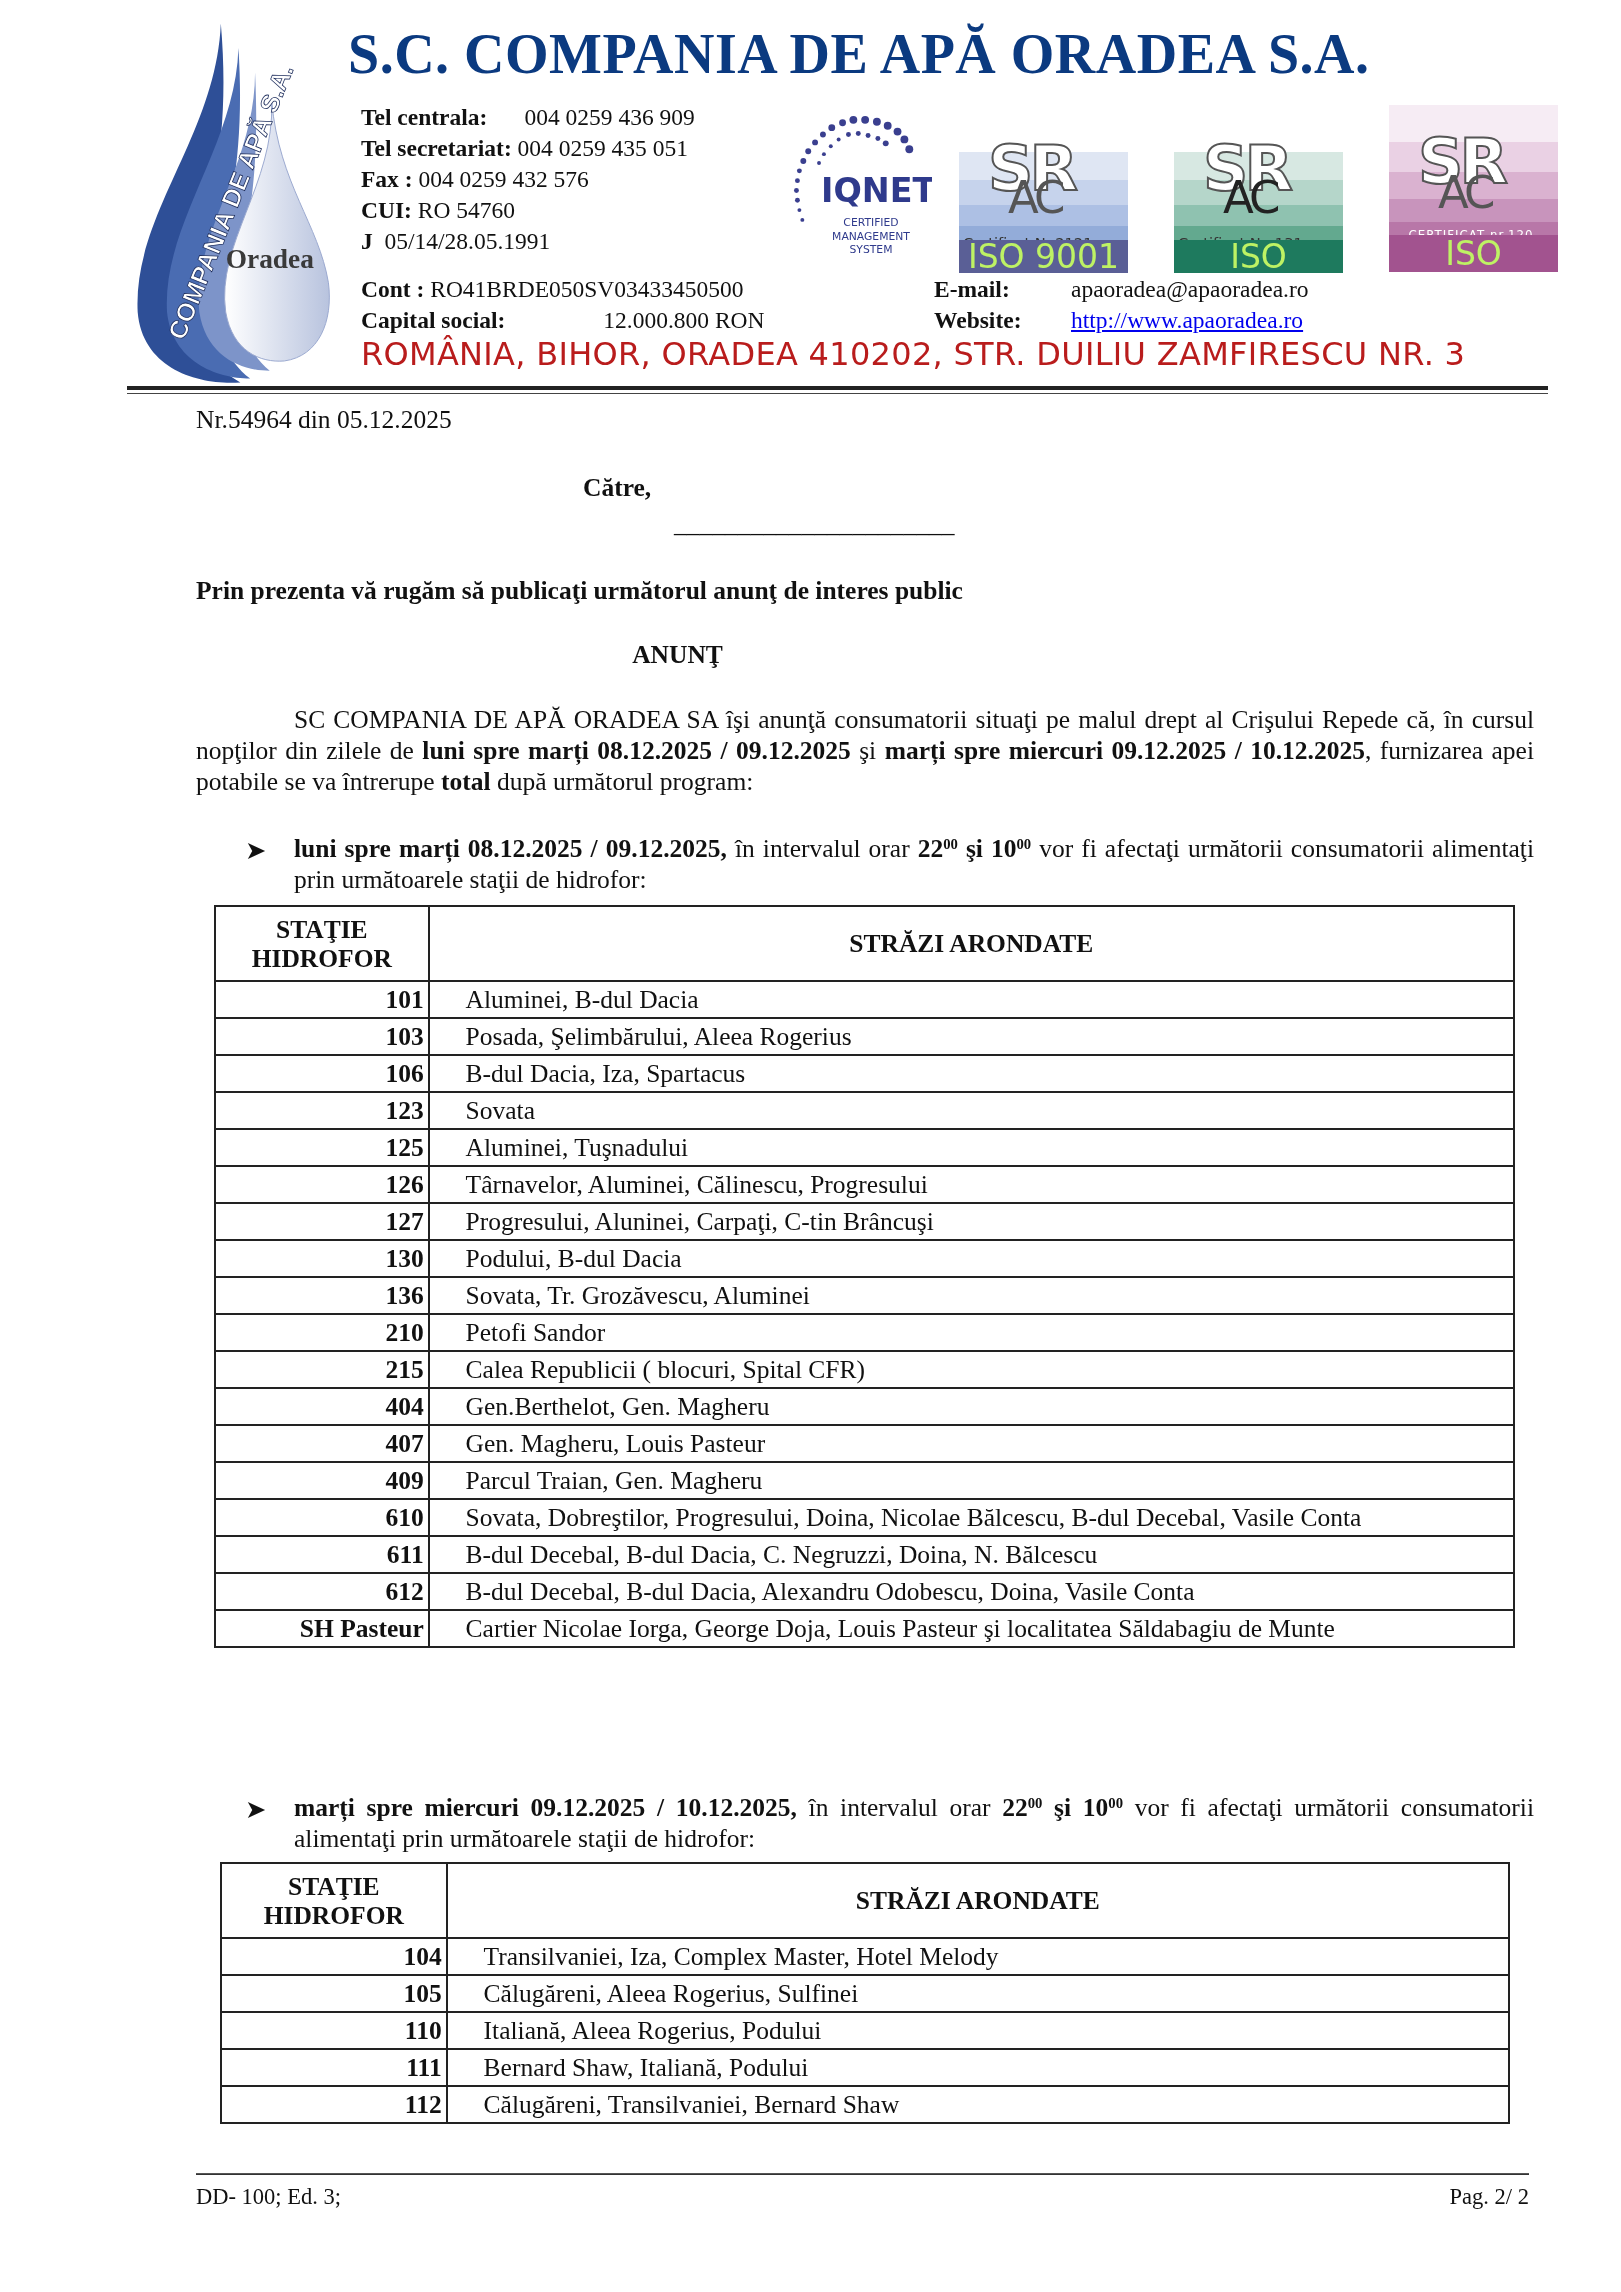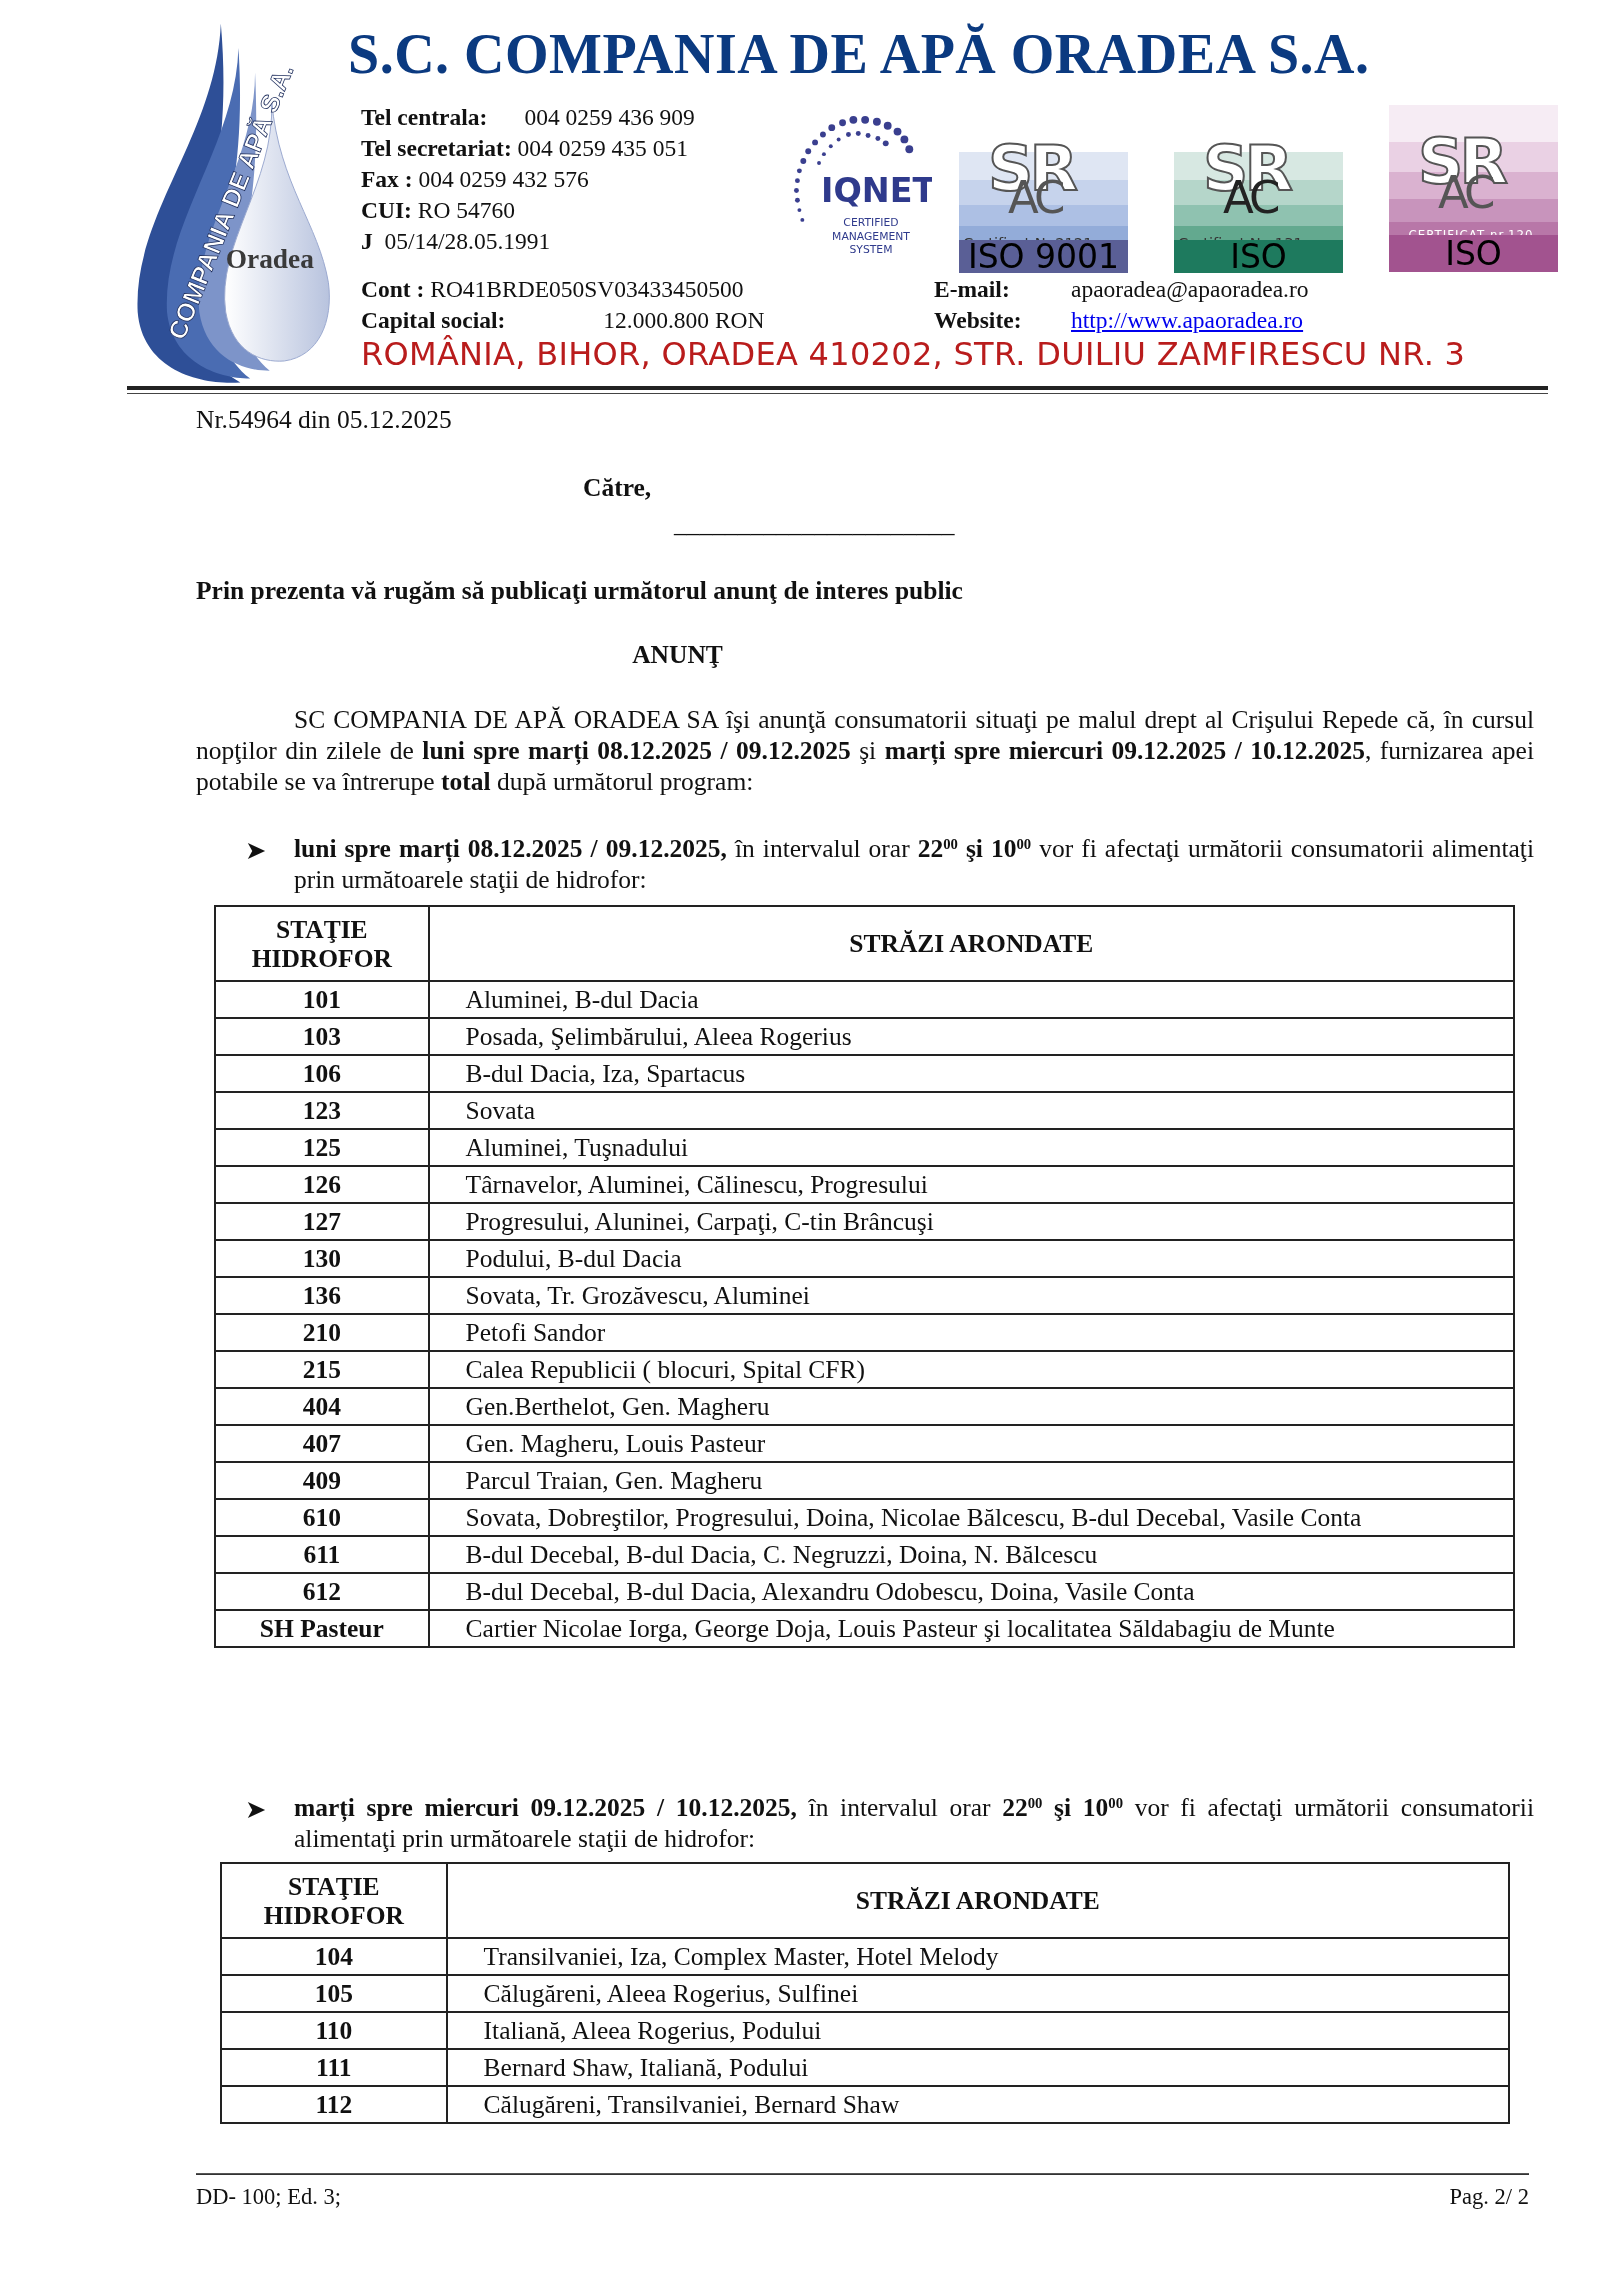--- a/index.html
+++ b/index.html
@@ -9,29 +9,29 @@
   .contact{left:361px;font-size:23.5px;line-height:31px;white-space:nowrap;}
   .contact b{font-weight:bold;}
   .address{left:361px;top:335px;font-family:"DejaVu Sans","Liberation Sans",sans-serif;font-size:32px;color:#b91c1c;white-space:nowrap;letter-spacing:0.3px;}
   .rule1{left:127px;top:386px;width:1421px;height:3.9px;background:#222;}
   .rule2{left:127px;top:393px;width:1421px;height:1px;background:#444;}
   .doc-text{font-size:25.5px;line-height:31px;}
   .para{left:196px;width:1338px;text-align:justify;}
   .table{position:absolute;border-collapse:collapse;font-size:25.5px;}
   .table td,.table th{border:2px solid #222;padding:0 9.8px;height:35px;line-height:33px;vertical-align:middle;}
   .table th{font-weight:bold;text-align:center;line-height:29px;height:73px;margin-left:28px;}
-  .table td.st{font-weight:bold;text-align:center;width:192px;padding:0 3.9px;}
+  .table td.st{font-weight:bold;text-align:right;width:192px;padding:0 3.9px;}
   .table td.sr{text-align:justify;padding-left:36px;}
   .footer-rule{left:196px;top:2173px;width:1333px;height:1px;background:#333;border-top:1px solid #555;}
   sup{font-size:14.7px;vertical-align:top;position:relative;top:-3.9px;}
   .cert{position:absolute;width:169px;height:155px;overflow:hidden;font-family:"DejaVu Sans","Liberation Sans",sans-serif;}
   .cert .sr{position:absolute;left:29px;top:13.7px;font-size:63px;font-weight:bold;color:#fff;-webkit-text-stroke:2px #555;letter-spacing:-3.9px;}
   .cert .ac{position:absolute;left:49px;top:53px;font-size:45px;font-weight:normal;color:#555;letter-spacing:-3.9px;}
   .cert .cn{position:absolute;left:3.9px;top:116px;font-size:14.7px;color:#333;white-space:nowrap;}
-  .cert .iso{position:absolute;left:0;bottom:0;width:100%;height:33px;line-height:33px;text-align:center;color:#000000;font-size:33px;}
+  .cert .iso{position:absolute;left:0;bottom:0;width:100%;height:33px;line-height:33px;text-align:center;color:#bef264;font-size:33px;}
 </style>
 </head>
 <body>
 
 <div class="abs" style="left:123px;top:17.6px;width:225px;height:368px;">
   <svg width="225" height="368" viewBox="0 0 230 375">
     <defs>
       <linearGradient id="dg" x1="0" y1="0" x2="1" y2="0">
         <stop offset="0" stop-color="#ffffff"></stop>
         <stop offset="1" stop-color="#b8c3de"></stop>

